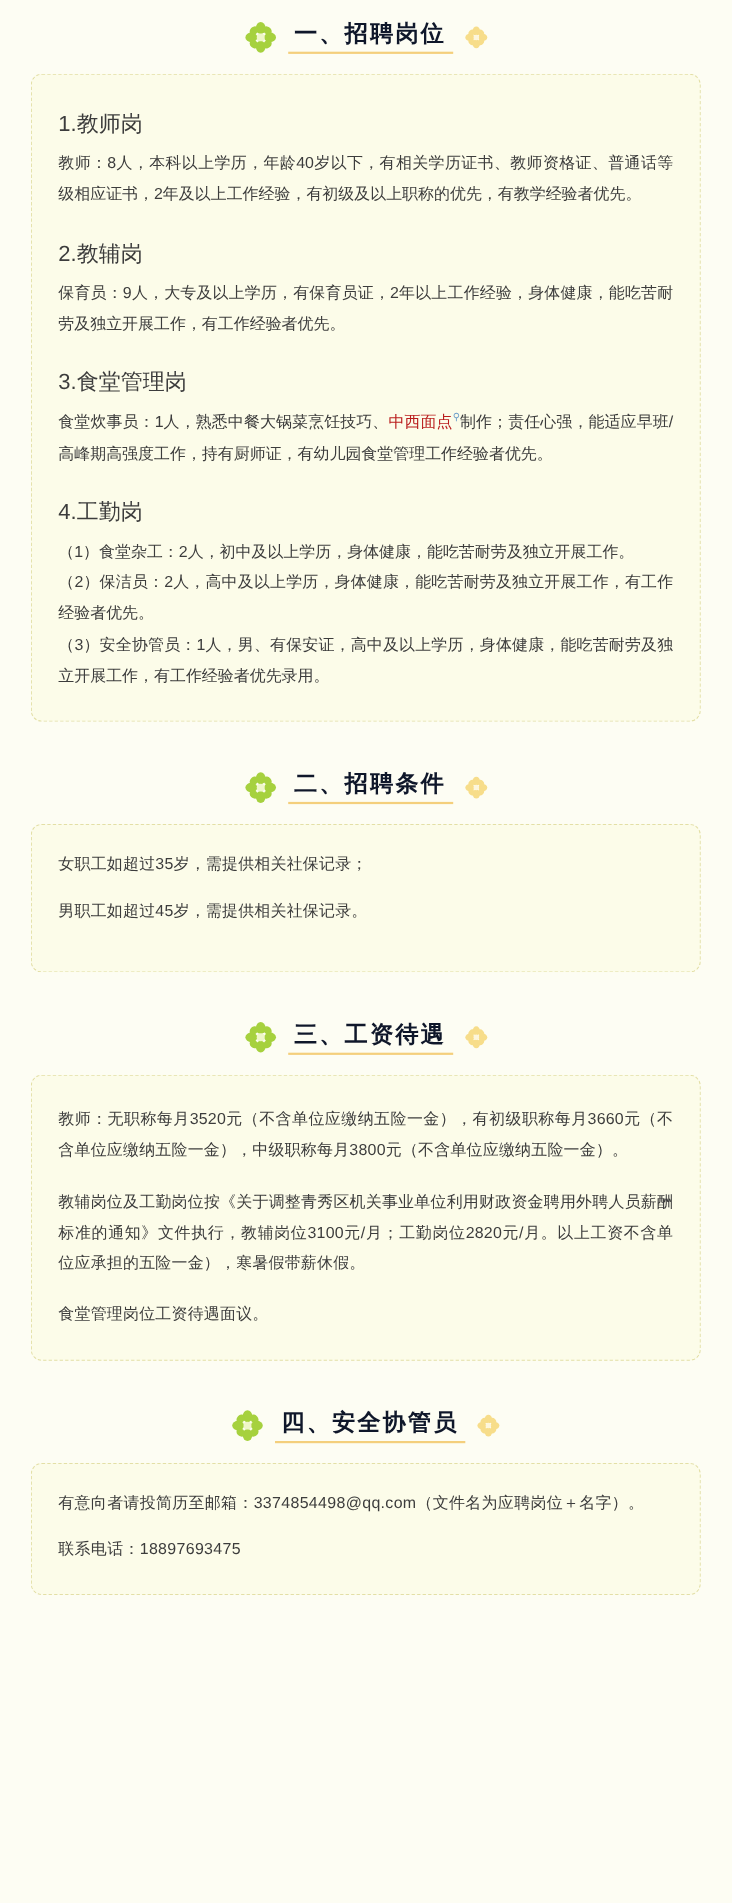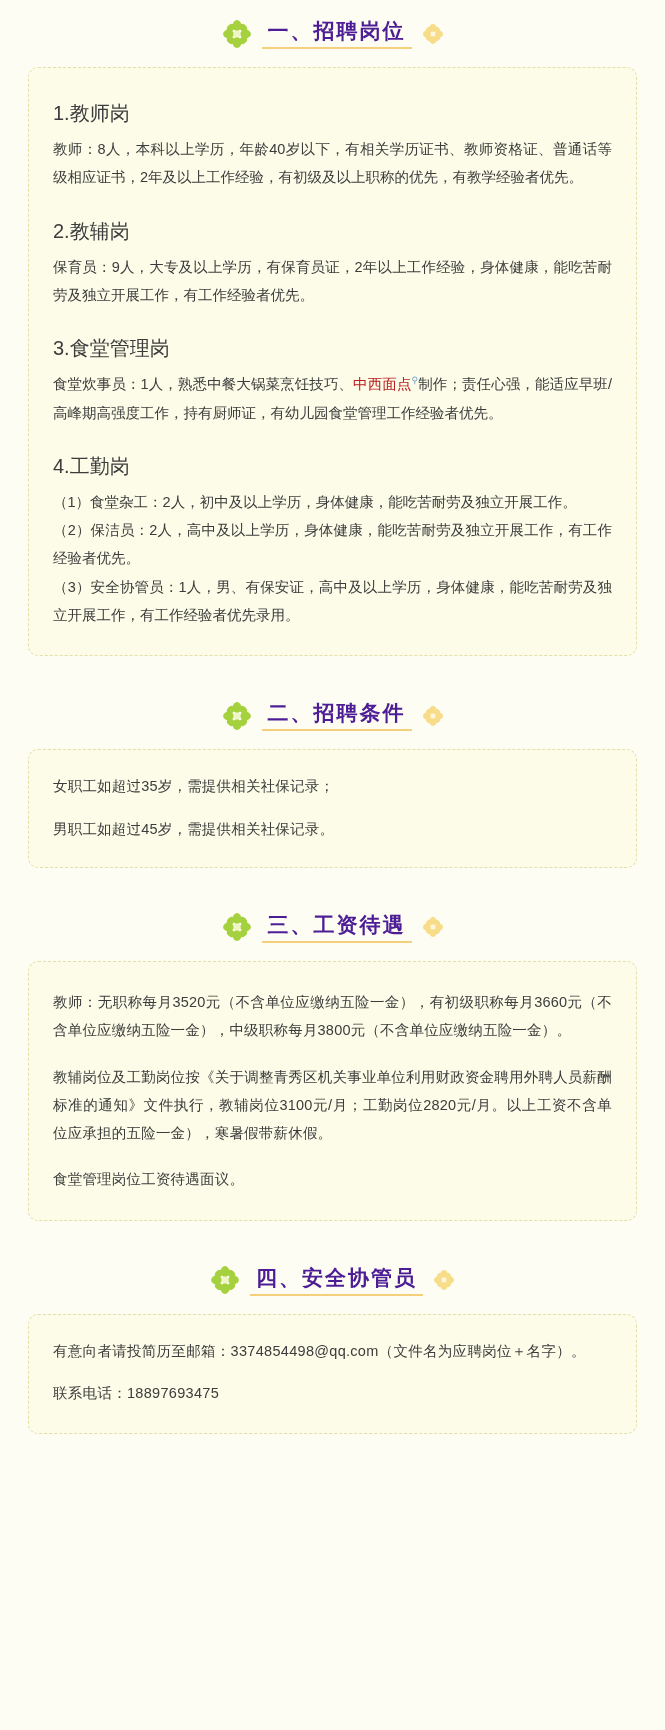--- a/index.html
+++ b/index.html
@@ -24,21 +24,21 @@
   .heading {
     display: flex;
     align-items: center;
     justify-content: center;
     gap: 10px;
     padding: 18px 0 14px 0;
   }
   .heading-title {
     font-size: 21px;
     font-weight: bold;
-    color: #4c1d95;
+    color: #0f172a;
     letter-spacing: 2px;
     border-bottom: 2px solid #f4cf7c;
     padding: 0 6px 4px 6px;
     line-height: 1.2;
   }
   .flower {
     display: inline-block;
     position: relative;
     width: 30px;
     height: 30px;
@@ -72,21 +72,21 @@
     line-height: 1.95;
   }
   .job-body {
     margin: 0 0 20px 0;
     font-size: 14.5px;
     line-height: 1.95;
     text-align: justify;
   }
   .job-block:last-child .job-body { margin-bottom: 0; }
   .lines p { margin-bottom: 14px; }
-  .lines p:last-child { margin-bottom: 0; }
+  .lines p:last-child { margin-bottom: 16px; }
   .link {
     color: #b91c1c;
     text-decoration: none;
     position: relative;
   }
   .sup-icon {
     font-size: 9px;
     vertical-align: super;
     color: #6d9ec9;
   }

